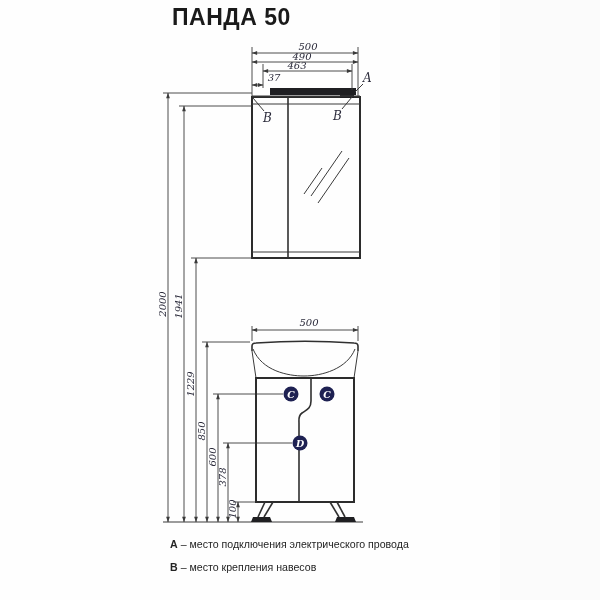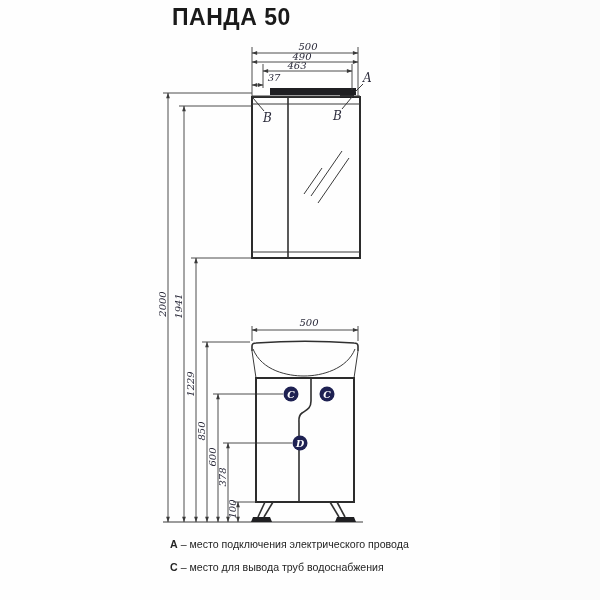--- a/index.html
+++ b/index.html
@@ -152,16 +152,16 @@
       <text class="badge" x="327" y="397.5" text-anchor="middle">C</text>
     </g>
     <g>
       <circle cx="300" cy="443" r="7.5" class="navy"></circle>
       <text class="badge" x="300" y="446.5" text-anchor="middle">D</text>
     </g>
   </svg>
 
   <div id="legend">
     <div class="row"><b>A</b><span>– место подключения электрического провода</span></div>
-    <div class="row"><b>C</b><span>– место для вывода труб водоснабжения</span></div>
+    <div class="row"><b>B</b><span>– место крепления навесов</span></div>
   </div>
 
 </div>
 
 </body></html>

